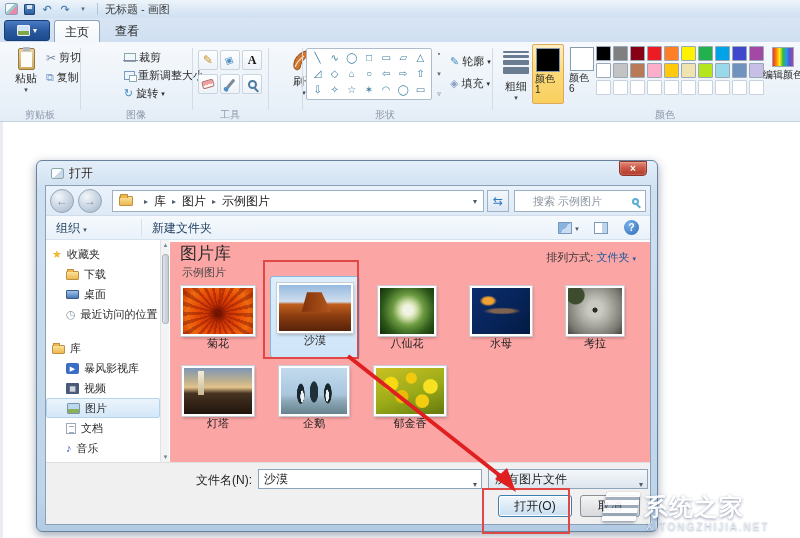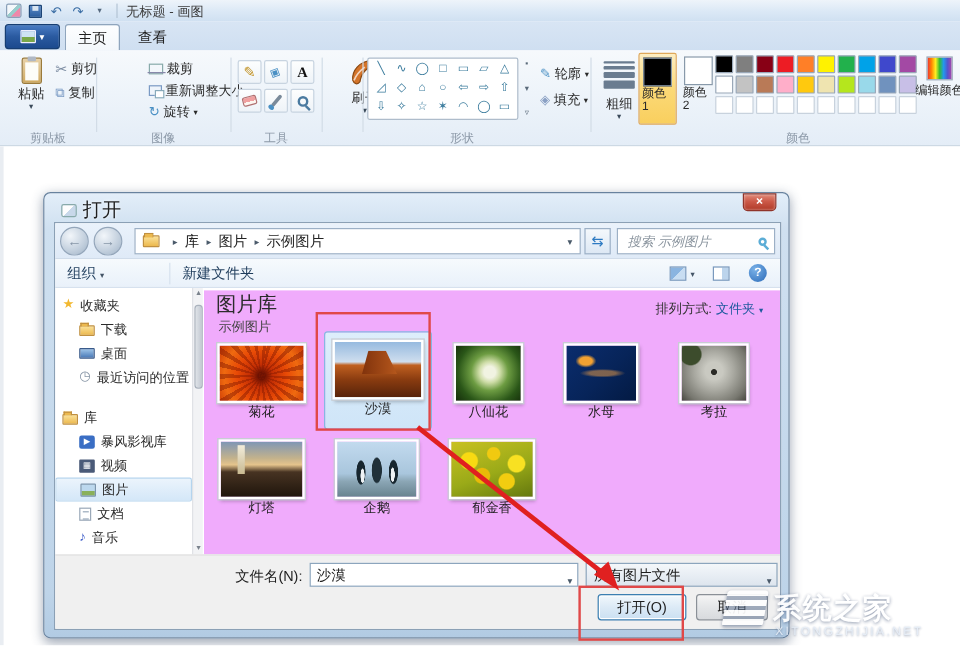--- a/index.html
+++ b/index.html
@@ -74,38 +74,38 @@
   .palette .cell { width:15px; height:15px; border:1px solid #c8d2dd; background:#fff; border-radius:1px; }
   .rainbow { width:22px; height:20px; border:1px solid #98a8b8; background:linear-gradient(90deg,#e33,#f80,#fe2,#3b3,#29e,#55c,#a4a); }
 
   
   .canvas { position:absolute; left:0; top:122px; width:800px; height:416px; background:#fff; border-left:3px solid #e9edf2; }
 
   
   .dialog { position:absolute; left:36px; top:160px; width:622px; height:372px; border-radius:6px;
     background:linear-gradient(180deg,#e3eef9 0%,#cfe0f0 8%,#bed4e9 90%,#b2cbe3 100%);
     border:1px solid #68829e; box-shadow:0 3px 10px rgba(40,60,90,.45); padding:24px 8px 8px 8px; }
-  .dlg-title { position:absolute; left:14px; top:4px; display:flex; gap:5px; align-items:center; font-size:16px; color:#1e1e1e; text-shadow:0 0 3px #fff; }
+  .dlg-title { position:absolute; left:14px; top:4px; display:flex; gap:5px; align-items:center; font-size:12px; color:#1e1e1e; text-shadow:0 0 3px #fff; }
   .dlg-ic { width:13px; height:11px; background:linear-gradient(135deg,#fdfdfd 0 50%,#c8d8ea 50%); border:1px solid #8aa; border-radius:2px; }
   .dlg-close { position:absolute; right:10px; top:0; width:28px; height:15px; border:1px solid #90342a; border-radius:0 0 4px 4px;
     background:linear-gradient(180deg,#e08a7a 0%,#cc5948 45%,#b03a28 100%); color:#fff; font-size:10px; line-height:14px; text-align:center; font-weight:bold; box-shadow:inset 0 0 2px rgba(255,255,255,.6); }
   .dlg-body { width:606px; height:340px; background:#fff; border:1px solid #8ba0b5; position:relative; overflow:hidden; }
 
   .navrow { position:absolute; left:0; top:0; width:100%; height:30px; background:linear-gradient(180deg,#eaf2fb,#dfeaf7); border-bottom:1px solid #d0dcea; }
   .navcircle { position:absolute; top:3px; width:24px; height:24px; border-radius:50%;
     background:radial-gradient(circle at 35% 30%,#f2f6fa,#c2cfdd 60%,#9fb2c6); border:1px solid #94a6ba;
     color:#8796a8; font-size:12px; text-align:center; line-height:22px; }
   .addrbar { position:absolute; left:66px; top:4px; width:372px; height:22px; background:#fff; border:1px solid #9cb0c6; display:flex; align-items:center; font-size:12px; color:#222; }
   .folder-ic { width:14px; height:10px; background:linear-gradient(180deg,#fbe299,#ecb94f); border:1px solid #c09040; border-radius:1px; position:relative; margin:0 5px 0 6px; }
   .folder-ic::before { content:""; position:absolute; left:0; top:-3px; width:6px; height:3px; background:#ecb94f; border:1px solid #c09040; border-bottom:none; border-radius:1px 1px 0 0; }
   .crumb-sep { color:#4a5a6a; font-size:8px; padding:0 6px; }
   .addr-caret { margin-left:auto; color:#4a5a6a; font-size:8px; padding-right:6px; }
   .refresh-btn { position:absolute; left:441px; top:4px; width:22px; height:22px; background:linear-gradient(180deg,#f4f8fc,#dde8f4); border:1px solid #9cb0c6; color:#2d7ac2; font-size:12px; text-align:center; line-height:20px; }
   .searchbox { position:absolute; left:468px; top:4px; width:132px; height:22px; background:#fff; border:1px solid #9cb0c6; display:flex; align-items:center; }
-  .searchbox .ph { font-size:11px; color:#8a949e; font-style:italic; padding-left:8px; }
+  .searchbox .ph { font-size:11px; color:#8a949e; padding-left:18px; }
   .search-lens { margin-left:auto; margin-right:6px; width:7px; height:7px; border:2px solid #39c; border-radius:50%; position:relative; opacity:.8; }
   .search-lens::after { content:""; position:absolute; right:-4px; bottom:-4px; width:5px; height:2px; background:#39c; transform:rotate(45deg); }
 
   .toolrow { position:absolute; left:0; top:30px; width:100%; height:24px; background:linear-gradient(180deg,#f6fafd,#e9f1fa); border-bottom:1px solid #d6e1ee; font-size:12px; color:#1e3c5c; }
   .toolrow .titem { position:absolute; top:4px; }
   .tr-sep { position:absolute; left:95px; top:3px; width:1px; height:18px; background:#d6e1ee; }
   .views-ic { display:inline-block; width:14px; height:12px; background:linear-gradient(135deg,#8ab4e0 0 50%,#c8ddf2 50%); border:1px solid #7a99bd; vertical-align:middle; }
   .preview-ic { display:inline-block; width:14px; height:12px; border:1px solid #7a99bd; background:linear-gradient(90deg,#fff 0 55%,#bcd4ec 55%); vertical-align:middle; }
   .help-ic { display:inline-block; width:15px; height:15px; border-radius:50%; background:radial-gradient(circle at 35% 30%,#7ab2e8,#2b6ab8); color:#fff; font-size:10px; font-weight:bold; text-align:center; line-height:15px; vertical-align:middle; }
 
@@ -122,21 +122,21 @@
   .mi-bf { background:#3a6ec4; border-radius:2px; color:#fff; font-size:7px; text-align:center; line-height:11px; }
   .mi-video { background:#4a5a78; border-radius:1px; color:#fff; font-size:7px; text-align:center; line-height:11px; }
   .mi-pic { background:linear-gradient(180deg,#bcd8ee 0 55%,#8ab05a 55%); border:1px solid #7a94ac; border-radius:1px; }
   .mi-doc { background:#fff; border:1px solid #9aa8b8; width:10px; position:relative; }
   .mi-doc::after { content:""; position:absolute; left:2px; top:2px; width:5px; height:5px; border-top:1px solid #9ab; border-bottom:1px solid #9ab; }
   .mi-music { color:#3a5ac8; font-size:11px; line-height:11px; width:auto; }
   .side-scroll { position:absolute; left:114px; top:54px; width:9px; bottom:62px; background:#f2f3f5; border-left:1px solid #e0e2e6; }
   .side-scroll .thumbbar { position:absolute; left:1px; top:14px; width:7px; height:70px; background:linear-gradient(90deg,#dfe3e8,#c3c9d2); border:1px solid #aab2bd; border-radius:3px; }
   .side-scroll .arr { position:absolute; left:0; width:9px; font-size:6px; color:#7a828c; text-align:center; }
 
-  .files { position:absolute; left:124px; top:56px; right:0; bottom:62px; background:#f0abfc; overflow:hidden; }
+  .files { position:absolute; left:124px; top:56px; right:0; bottom:62px; background:#fca5a5; overflow:hidden; }
   .lib-title { position:absolute; left:10px; top:0; font-size:17px; color:#2c2c2c; }
   .lib-sub { position:absolute; left:12px; top:23px; font-size:11px; color:#444; }
   .arrange { position:absolute; right:14px; top:8px; font-size:11px; color:#333; }
   .arrange b { color:#1e5a9e; font-weight:normal; }
   .arrange .caret { color:#1e5a9e; font-size:7px; }
 
   .file-item { position:absolute; text-align:center; }
   .thumb { margin:0 auto; border:2px solid #fff; outline:1px solid #c8cdd4; box-shadow:1px 2px 3px rgba(0,0,0,.25); position:relative; }
   .file-label { margin-top:0; font-size:11px; color:#1e1e1e; }
   .file-item.sel-cell { background:linear-gradient(180deg,#ddeefb,#cfe5f8); border:1px solid #86b7e2; border-radius:3px; padding-top:6px; }
@@ -324,21 +324,21 @@
       <span class="blab" style="margin-top:4px;">粗细</span>
       <span class="caret">▾</span>
     </div>
 
     <div class="bigbtn hl-orange" style="left:532px; top:2px; width:32px; height:60px;">
       <span class="swatch-big" id="color1-swatch" style="background: rgb(0, 0, 0);"></span>
       <span class="blab" style="font-size:10px; line-height:11px; width:26px;">颜色 1</span>
     </div>
     <div class="bigbtn" style="left:566px; top:2px; width:32px; height:60px;">
       <span class="swatch-big" id="color2-swatch" style="background: rgb(255, 255, 255);"></span>
-      <span class="blab" style="font-size:10px; line-height:11px; width:26px;">颜色 2</span>
+      <span class="blab" style="font-size:10px; line-height:11px; width:26px;">颜色 6</span>
     </div>
     <div class="palette">
       <span class="cell" style="background: rgb(0, 0, 0); border-color: rgb(154, 168, 184);"></span>
         <span class="cell" style="background: rgb(127, 127, 127); border-color: rgb(154, 168, 184);"></span>
         <span class="cell" style="background: rgb(136, 0, 21); border-color: rgb(154, 168, 184);"></span>
         <span class="cell" style="background: rgb(237, 28, 36); border-color: rgb(154, 168, 184);"></span>
         <span class="cell" style="background: rgb(255, 127, 39); border-color: rgb(154, 168, 184);"></span>
         <span class="cell" style="background: rgb(255, 242, 0); border-color: rgb(154, 168, 184);"></span>
         <span class="cell" style="background: rgb(34, 177, 76); border-color: rgb(154, 168, 184);"></span>
         <span class="cell" style="background: rgb(0, 162, 232); border-color: rgb(154, 168, 184);"></span>

